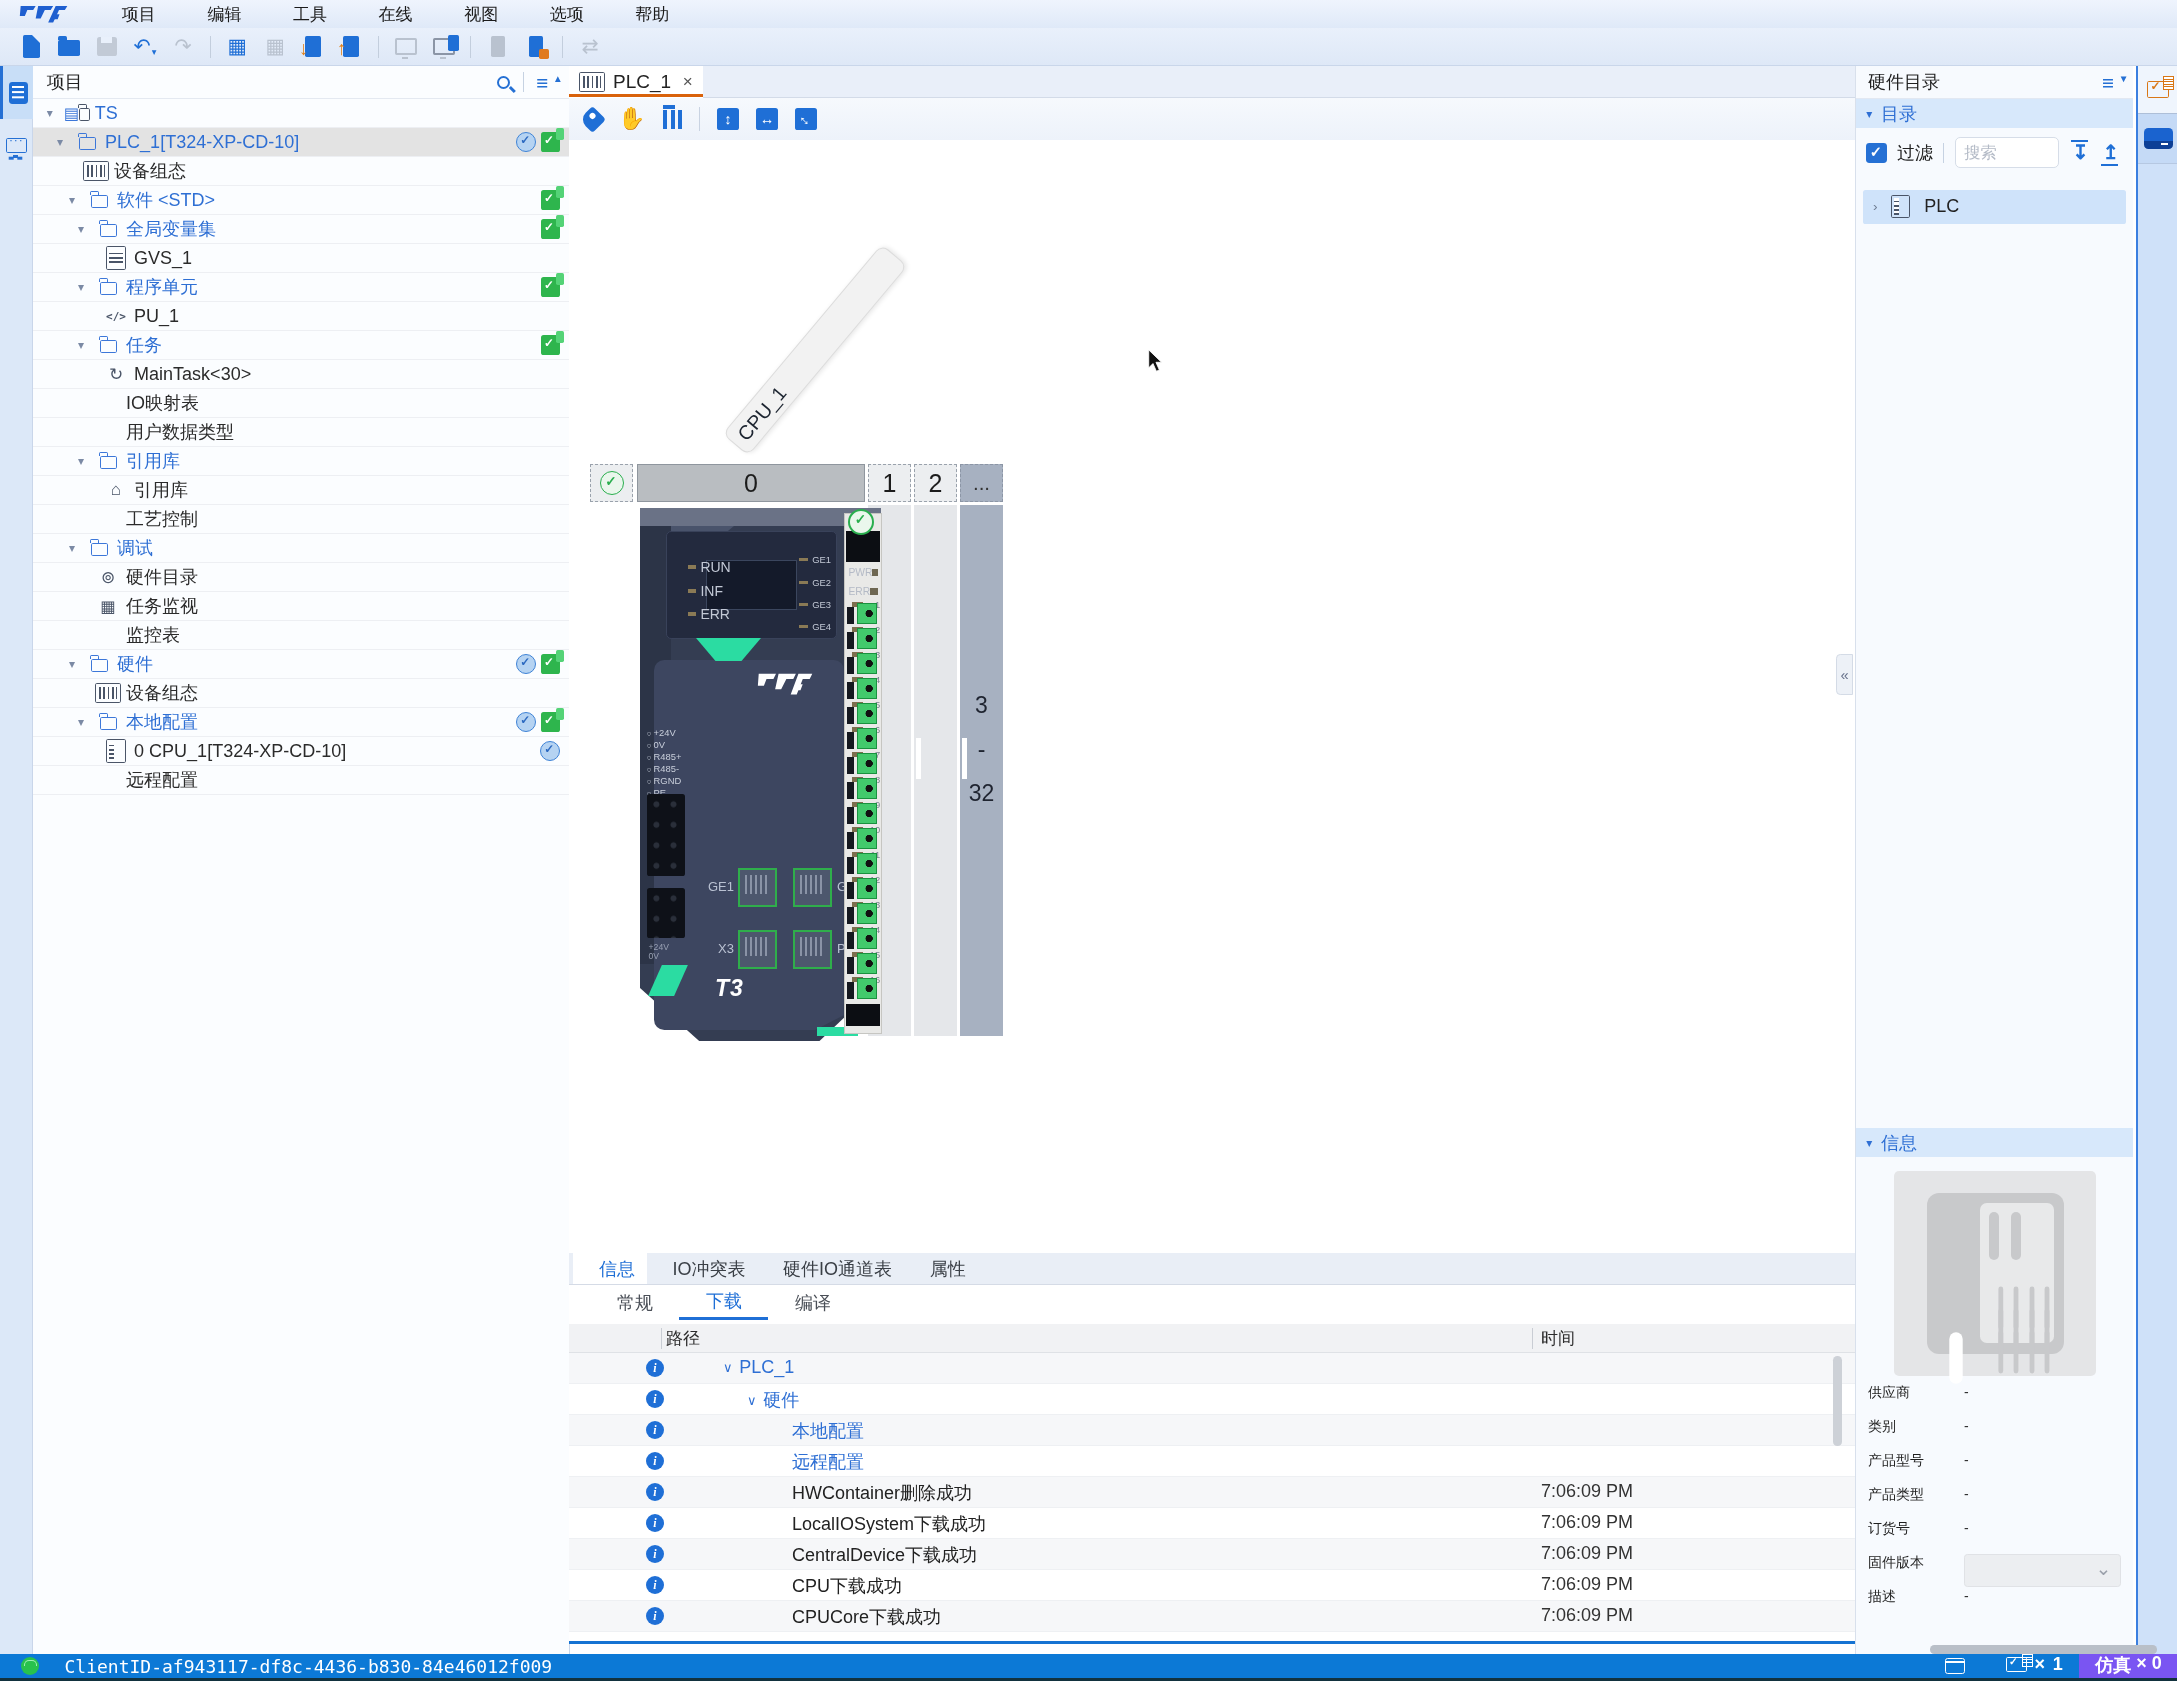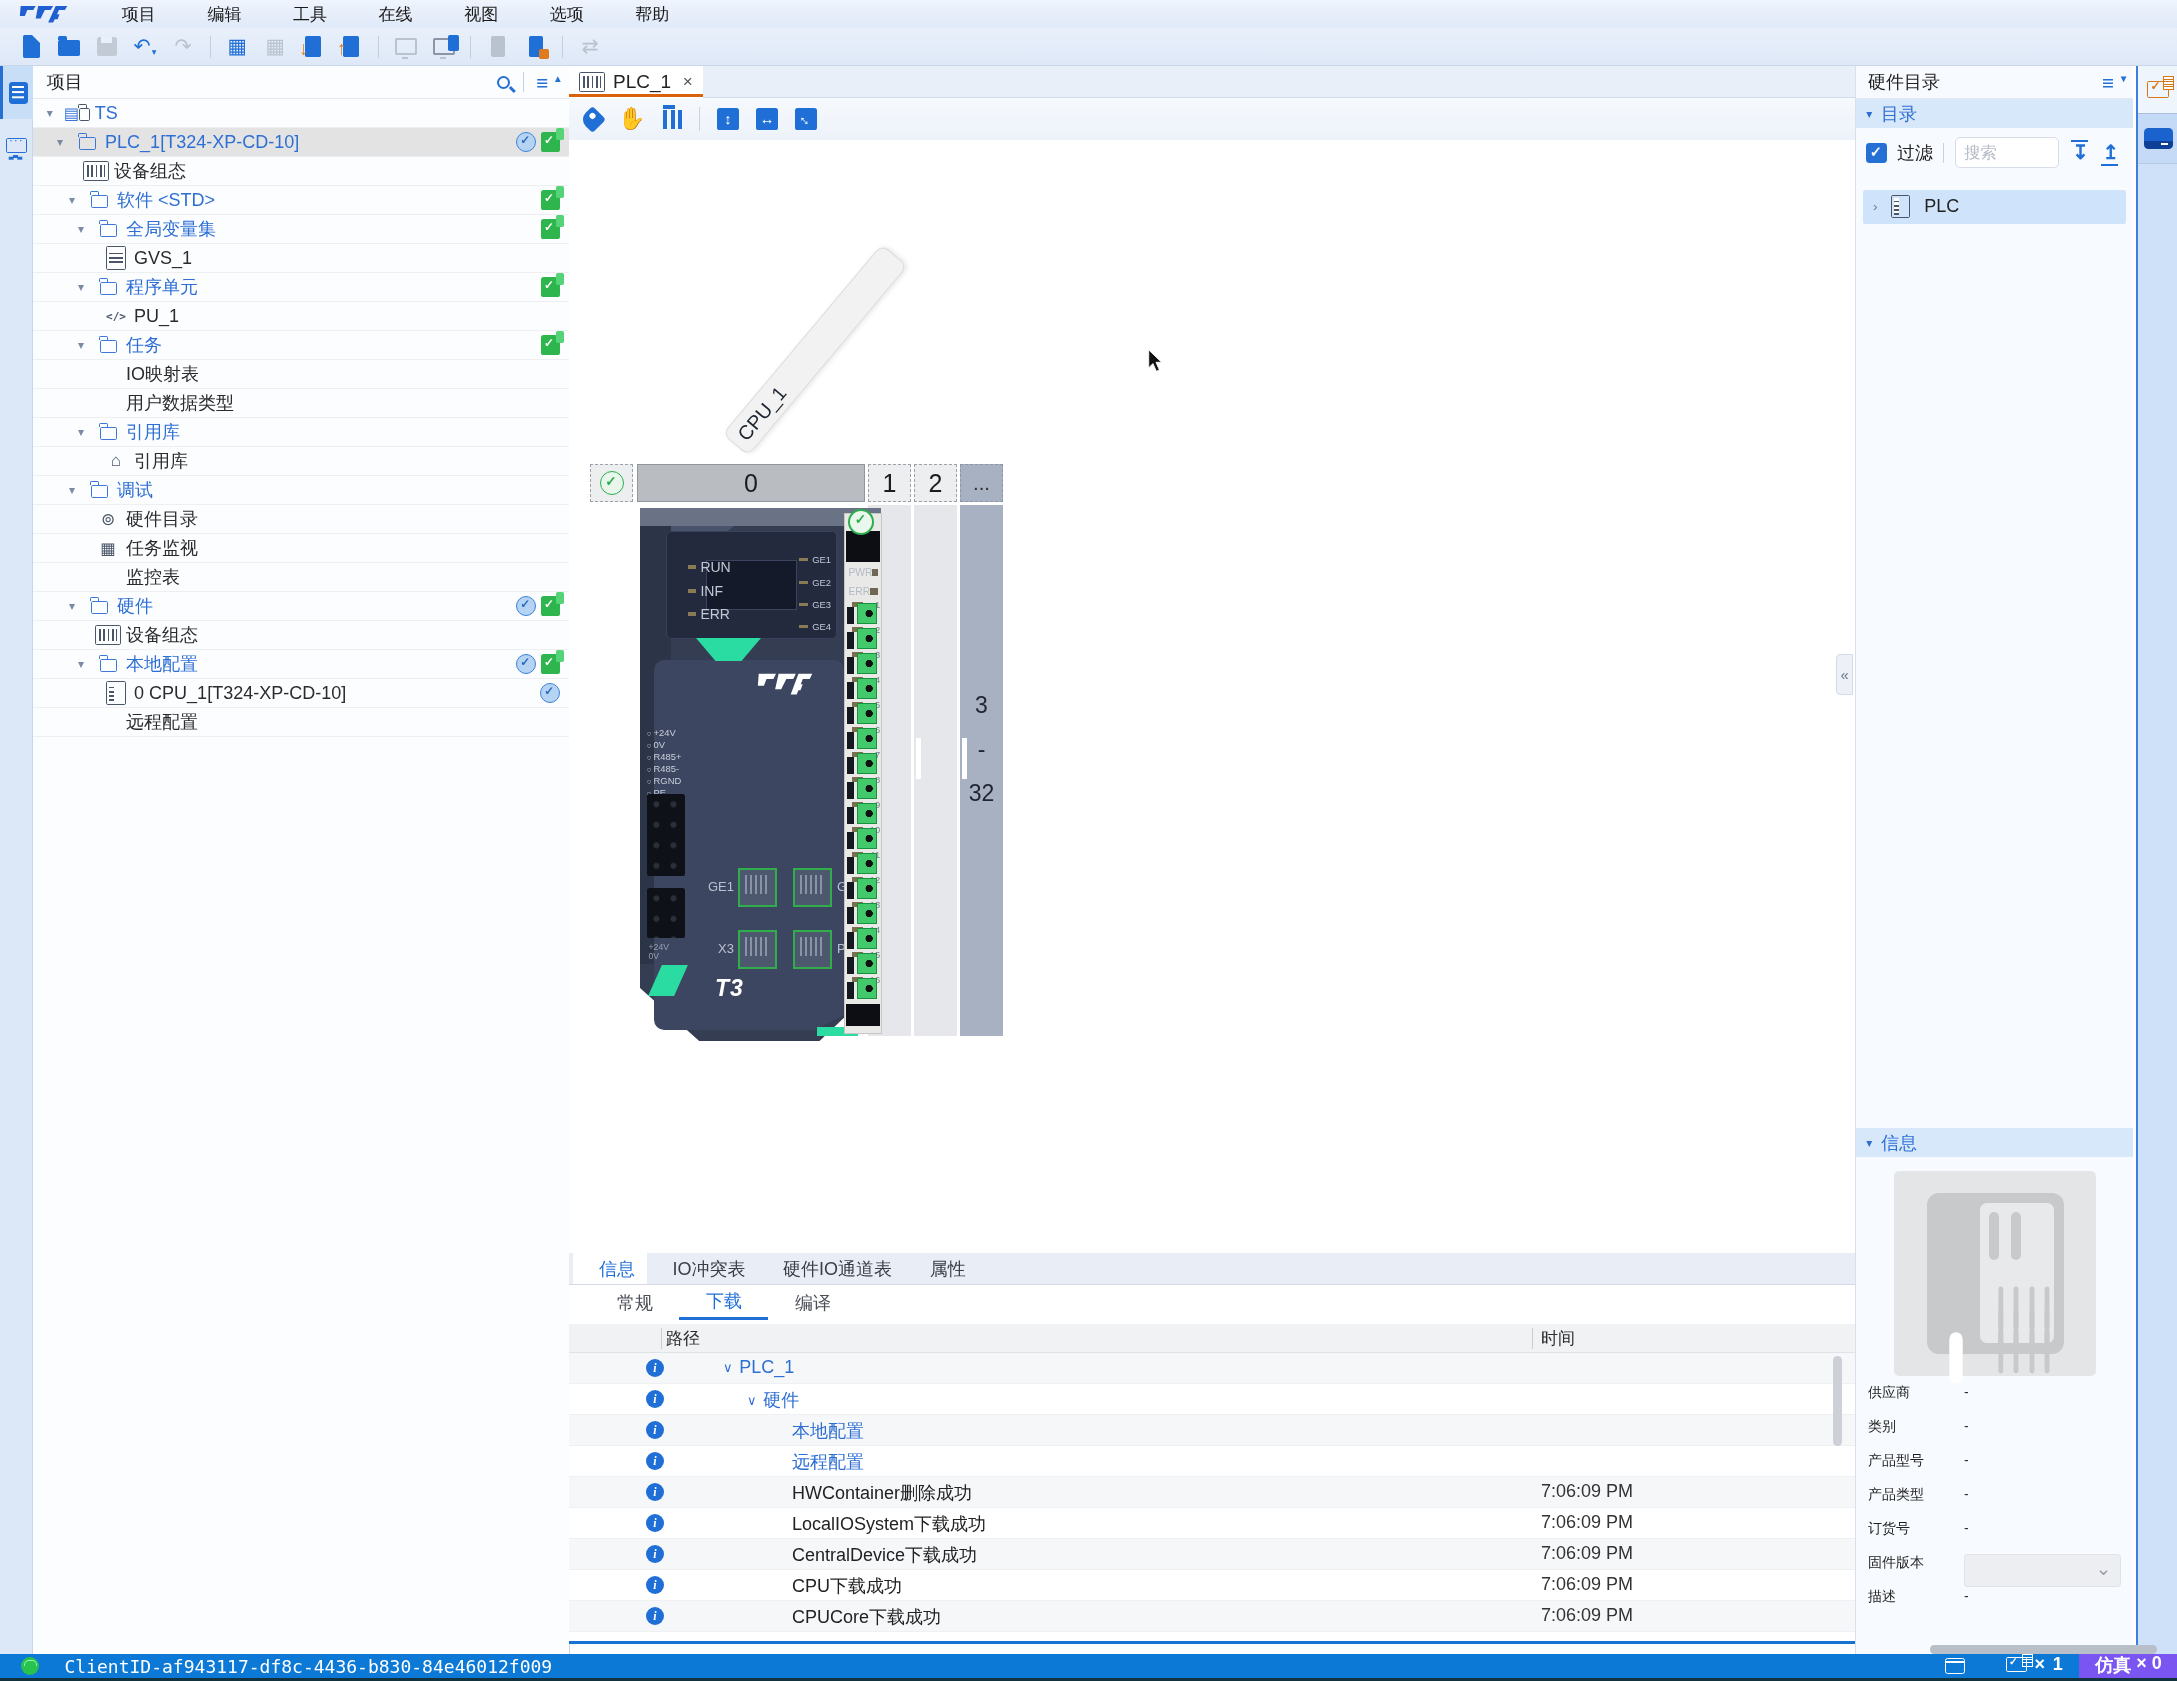--- a/index.html
+++ b/index.html
@@ -458,20 +458,29 @@
           <span class="ticon fold-b">
             <span class="fd"></span>
           </span>
           <span class="tlabel">任务</span>
           <span class="badges">
 
             <span class="b-net"></span>
           </span>
         </div>
 
+        <div class="trow" style="padding-left: 70px;">
+
+          <span class="ticon task"></span>
+          <span class="tlabel">MainTask&lt;30&gt;</span>
+          <span class="badges">
+            
+            
+          </span>
+        </div>
 
         <div class="trow" style="padding-left: 62px;">
 
           <span class="ticon fold-d"></span>
           <span class="tlabel">IO映射表</span>
           <span class="badges">
             
             
           </span>
         </div>
@@ -501,20 +510,29 @@
         <div class="trow" style="padding-left: 70px;">
 
           <span class="ticon home"></span>
           <span class="tlabel">引用库</span>
           <span class="badges">
             
             
           </span>
         </div>
 
+        <div class="trow" style="padding-left: 62px;">
+
+          <span class="ticon fold-d"></span>
+          <span class="tlabel">工艺控制</span>
+          <span class="badges">
+            
+            
+          </span>
+        </div>
 
         <div class="trow blue" style="padding-left: 36px;">
           <span class="chev">▾</span>
           <span class="ticon fold-b">
             <span class="fd"></span>
           </span>
           <span class="tlabel">调试</span>
           <span class="badges">
             
             

